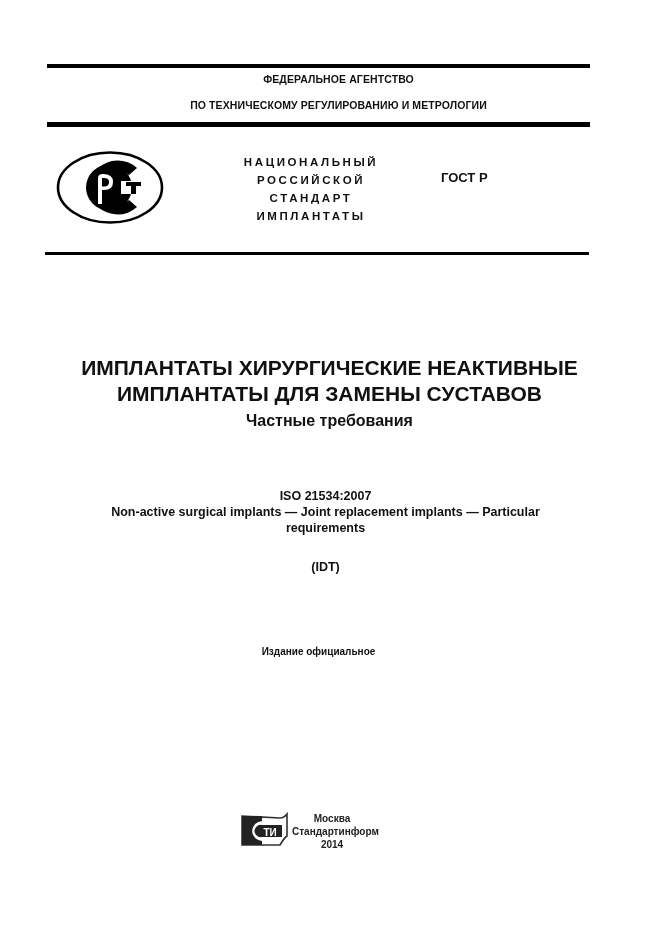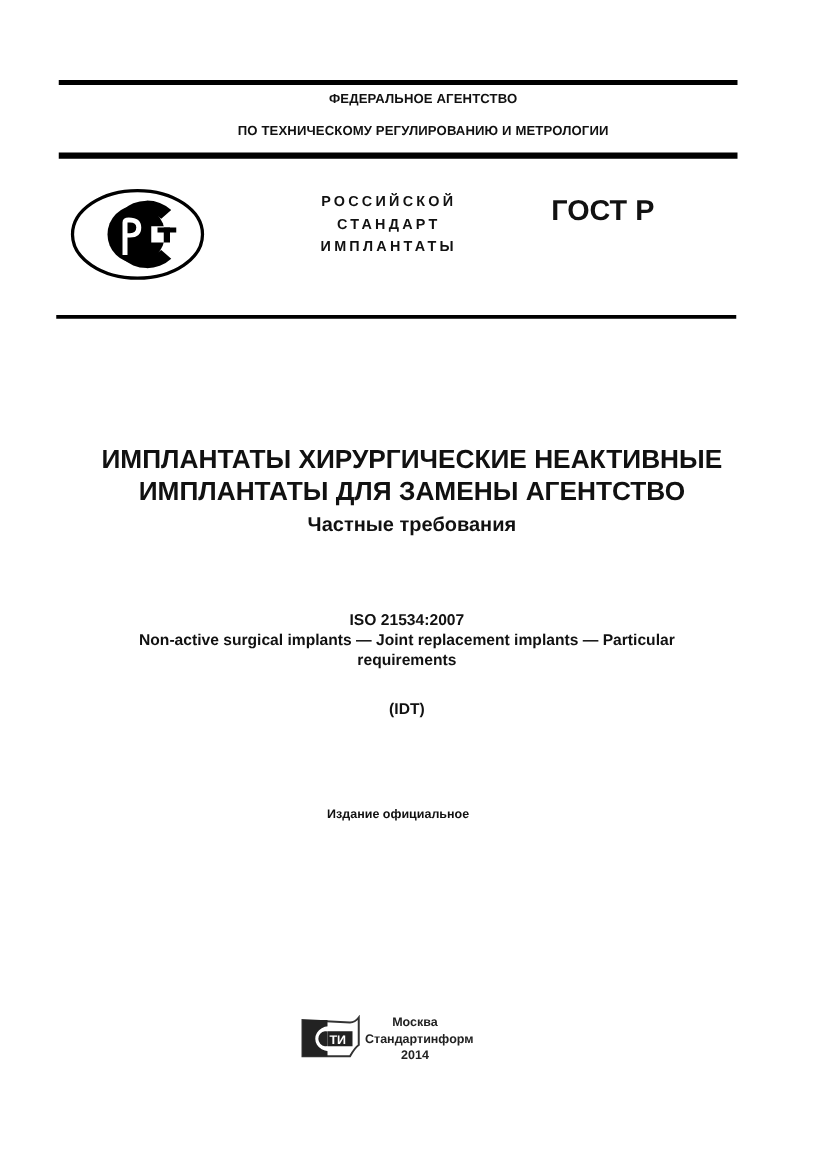--- a/index.html
+++ b/index.html
@@ -40,23 +40,23 @@
       font-weight: bold;
       font-size: 11.5px;
       letter-spacing: 2.6px;
       line-height: 18px;
       top: 153px;
     }
     .nat-std div { white-space: nowrap; }
     .gost-code {
       position: absolute;
       left: 441px;
-      top: 156px;
+      top: 166px;
       font-weight: bold;
-      font-size: 23px;
+      font-size: 13px;
       line-height: 24px;
       white-space: nowrap;
     }
     .title-main {
       font-size: 21px;
       line-height: 25px;
     }
     .subtitle {
       font-size: 16px;
     }
@@ -101,33 +101,34 @@
     <path d="M 47 28 L 47 36.5 L 49 36.5 Q 54 36.5 54 32 Q 54 28 49 28 Z" fill="#000"></path>
 
     <rect x="66" y="31" width="20" height="13" fill="#fff"></rect>
 
     <rect x="71" y="32" width="15" height="4" fill="#000"></rect>
     <rect x="76" y="32" width="5" height="12" fill="#000"></rect>
   </svg>
 </div>
 
 <div class="nat-std">
+  <div>НАЦИОНАЛЬНЫЙ</div>
   <div>РОССИЙСКОЙ</div>
   <div>СТАНДАРТ</div>
   <div>ИМПЛАНТАТЫ</div>
 </div>
 
 <div class="gost-code">
   <div>ГОСТ Р</div>
 </div>
 
 <div class="rule" style="left:45px; top:252px; width:544px; height:3px;"></div>
 
 <div class="center-text title-main" style="top:355px; left:-1px;">ИМПЛАНТАТЫ ХИРУРГИЧЕСКИЕ НЕАКТИВНЫЕ</div>
-<div class="center-text title-main" style="top:381px; left:-1px;">ИМПЛАНТАТЫ ДЛЯ ЗАМЕНЫ АГЕНТСТВО</div>
+<div class="center-text title-main" style="top:381px; left:-1px;">ИМПЛАНТАТЫ ДЛЯ ЗАМЕНЫ СУСТАВОВ</div>
 <div class="center-text subtitle" style="top:412px; left:-1px;">Частные требования</div>
 
 <div class="center-text iso-block" style="top:488px; left:-5px;">ISO 21534:2007</div>
 <div class="center-text iso-block" style="top:504px; left:-5px;">Non-active surgical implants — Joint replacement implants — Particular</div>
 <div class="center-text iso-block" style="top:520px; left:-5px;">requirements</div>
 <div class="center-text iso-block" style="top:559px; left:-5px;">(IDT)</div>
 
 <div class="center-text official" style="top:646px; left:-12px;">Издание официальное</div>
 
 <div class="abs" style="left:240px; top:812px; width:50px; height:36px;">

